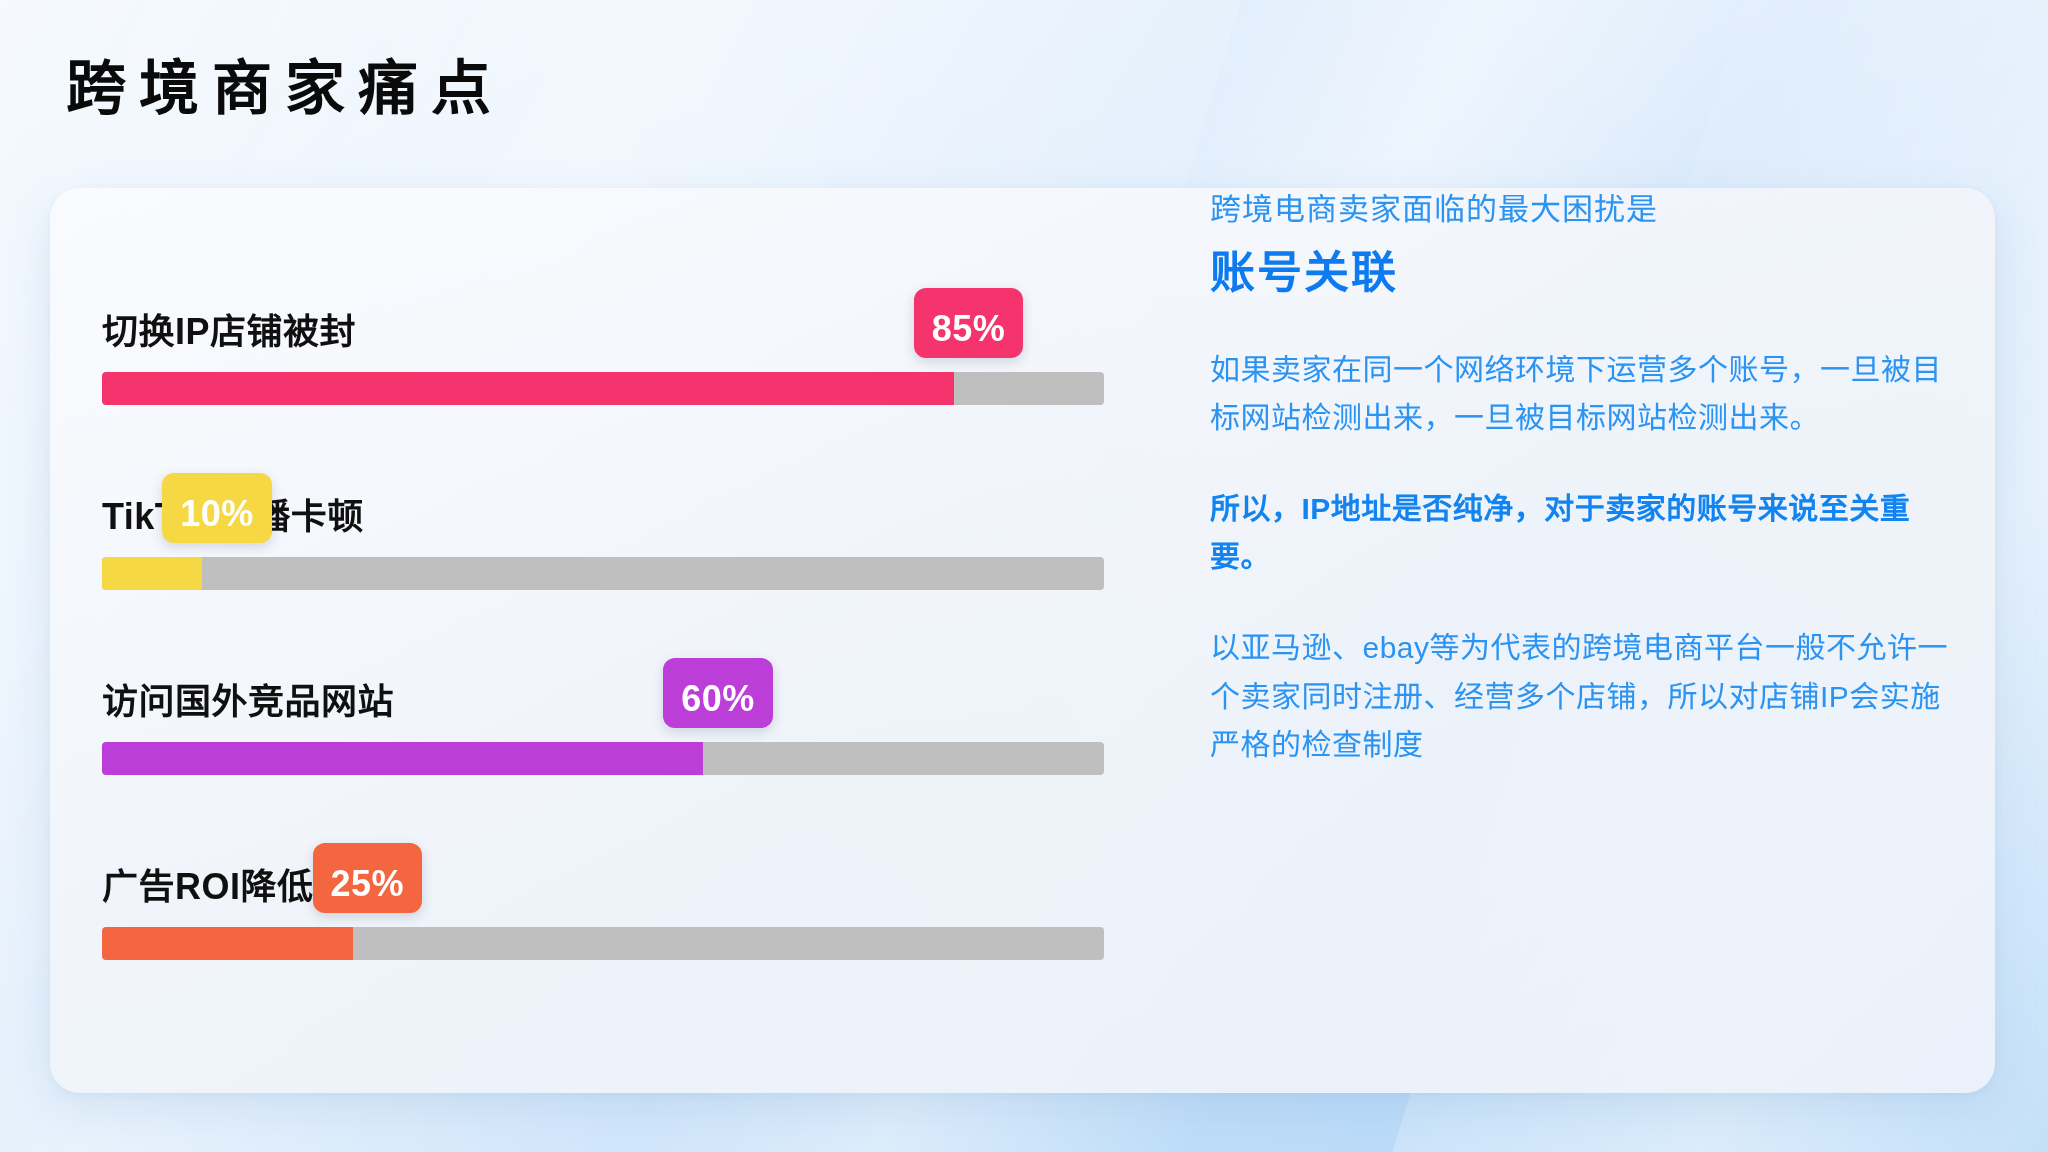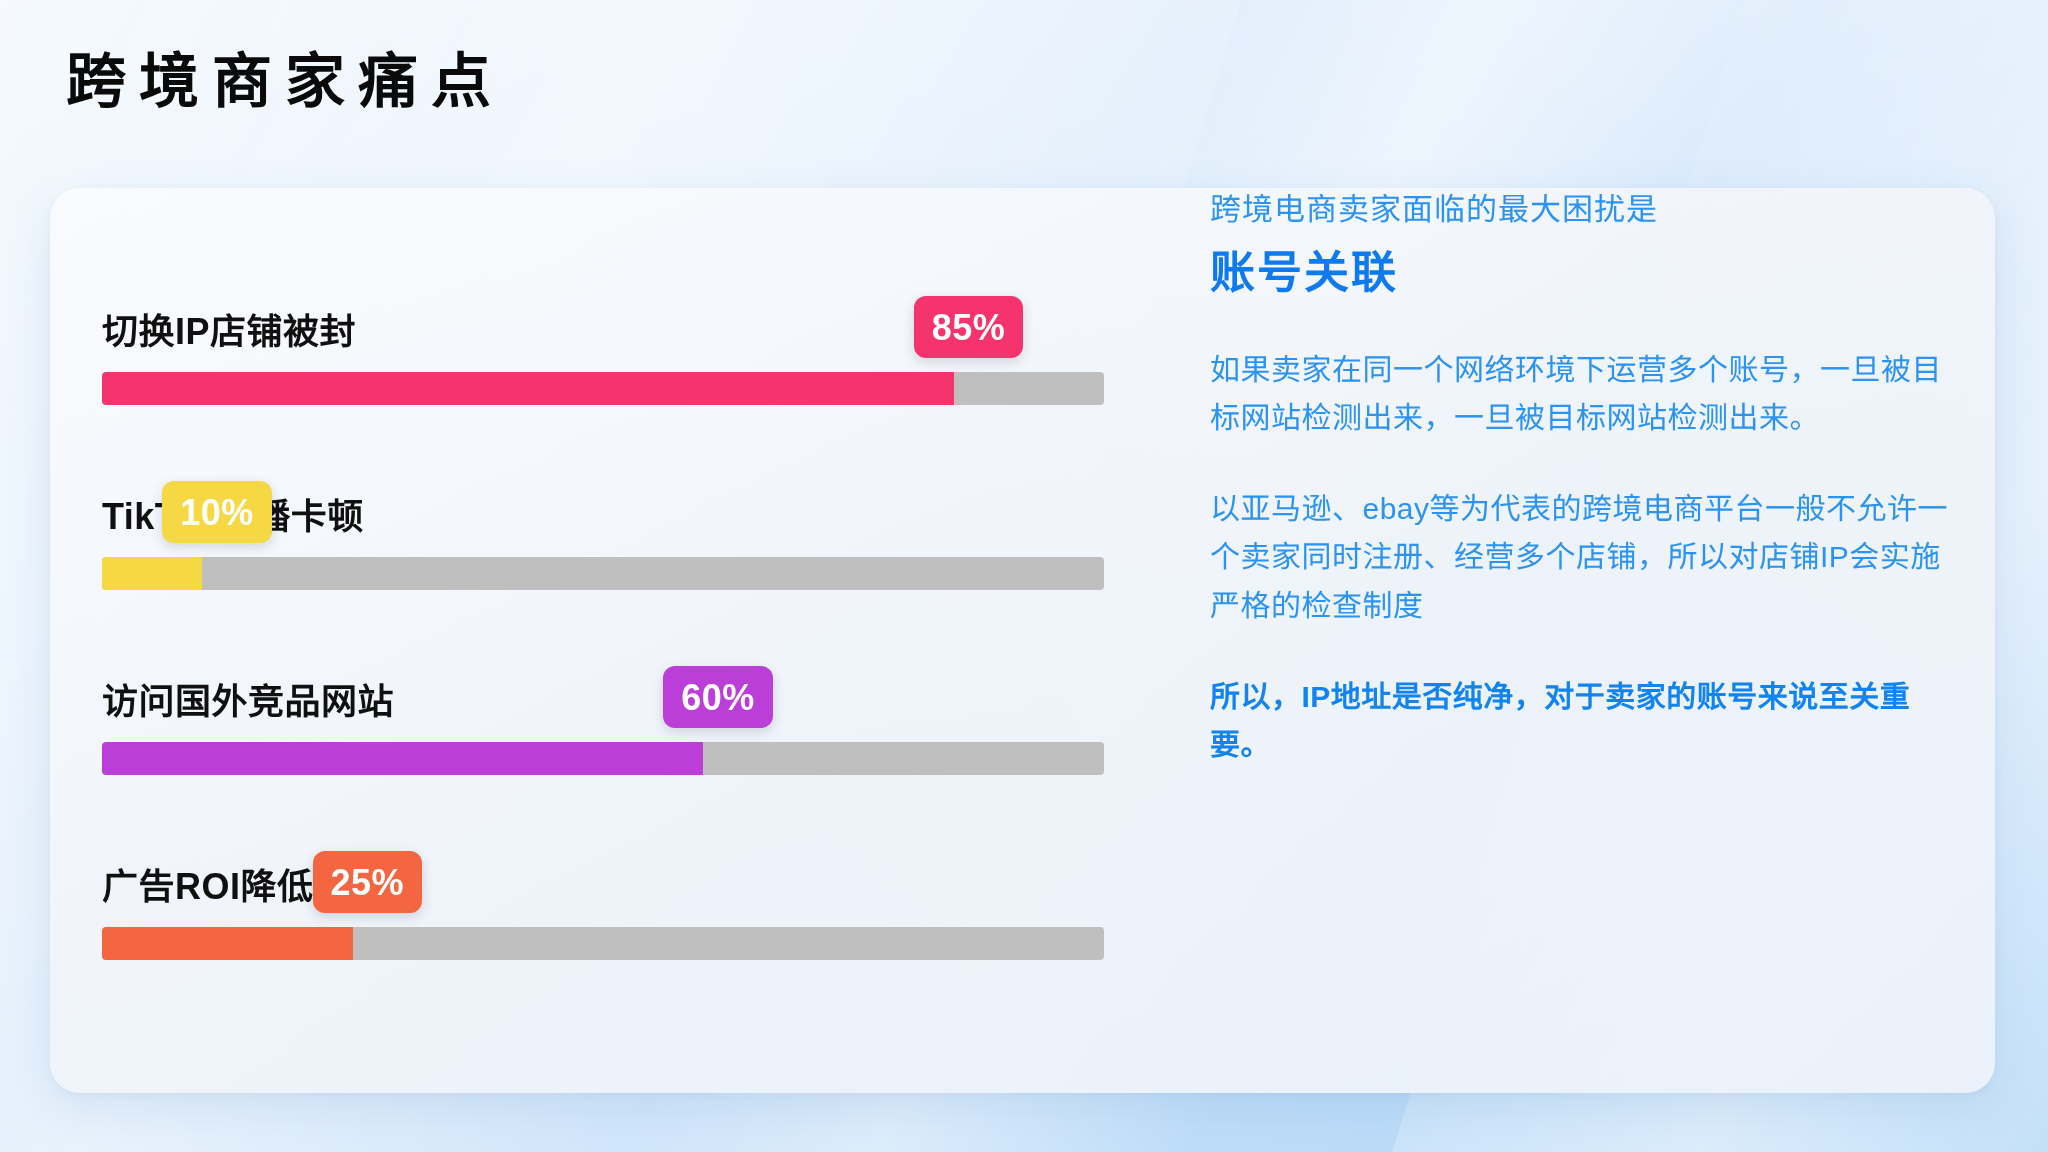--- a/index.html
+++ b/index.html
@@ -55,21 +55,21 @@
     width: 760px; height: 2000px;
     background: linear-gradient(100deg, rgba(255,255,255,0) 0%, rgba(255,255,255,0.50) 50%, rgba(255,255,255,0) 95%);
     transform: rotate(17deg);
     pointer-events: none;
   }
 
   
   #page-title {
     position: absolute;
     left: 66px;
-    top: 49px;
+    top: 56px;
     font-size: 60px;
     font-weight: 900;
     color: #0a0a0a;
     letter-spacing: 13px;
     line-height: 1.1;
     white-space: nowrap;
     z-index: 5;
   }
 
   
@@ -105,23 +105,23 @@
     bottom: 0;
     font-size: 36px;
     font-weight: 900;
     color: #101010;
     letter-spacing: 0.5px;
     white-space: nowrap;
   }
   .bar-badge {
     position: absolute;
     bottom: -4px;
-    height: 62px;
+    height: 70px;
     min-width: 90px;
-    padding: 3px 18px;
+    padding: 12px 18px;
     box-sizing: border-box;
     border-radius: 12px;
     color: #ffffff;
     font-size: 36px;
     font-weight: 800;
     line-height: 58px;
     text-align: center;
     letter-spacing: 0.5px;
     box-shadow: 0 4px 12px rgba(30,40,60,0.16);
   }
@@ -246,19 +246,19 @@
     </div>
 
     <div id="text-panel">
       <div class="t-lead">跨境电商卖家面临的最大困扰是</div>
 
       <div class="t-big">账号关联</div>
 
 
       <div class="t-para">如果卖家在同一个网络环境下运营多个账号，一旦被目标网站检测出来，一旦被目标网站检测出来。</div>
 
+      <div class="t-para bold">所以，IP地址是否纯净，对于卖家的账号来说至关重要。</div>
+
       <div class="t-para">以亚马逊、ebay等为代表的跨境电商平台一般不允许一个卖家同时注册、经营多个店铺，所以对店铺IP会实施严格的检查制度</div>
-
-      <div class="t-para bold">所以，IP地址是否纯净，对于卖家的账号来说至关重要。</div>
     </div>
 
   </div>
 </div>
 
 </body></html>

